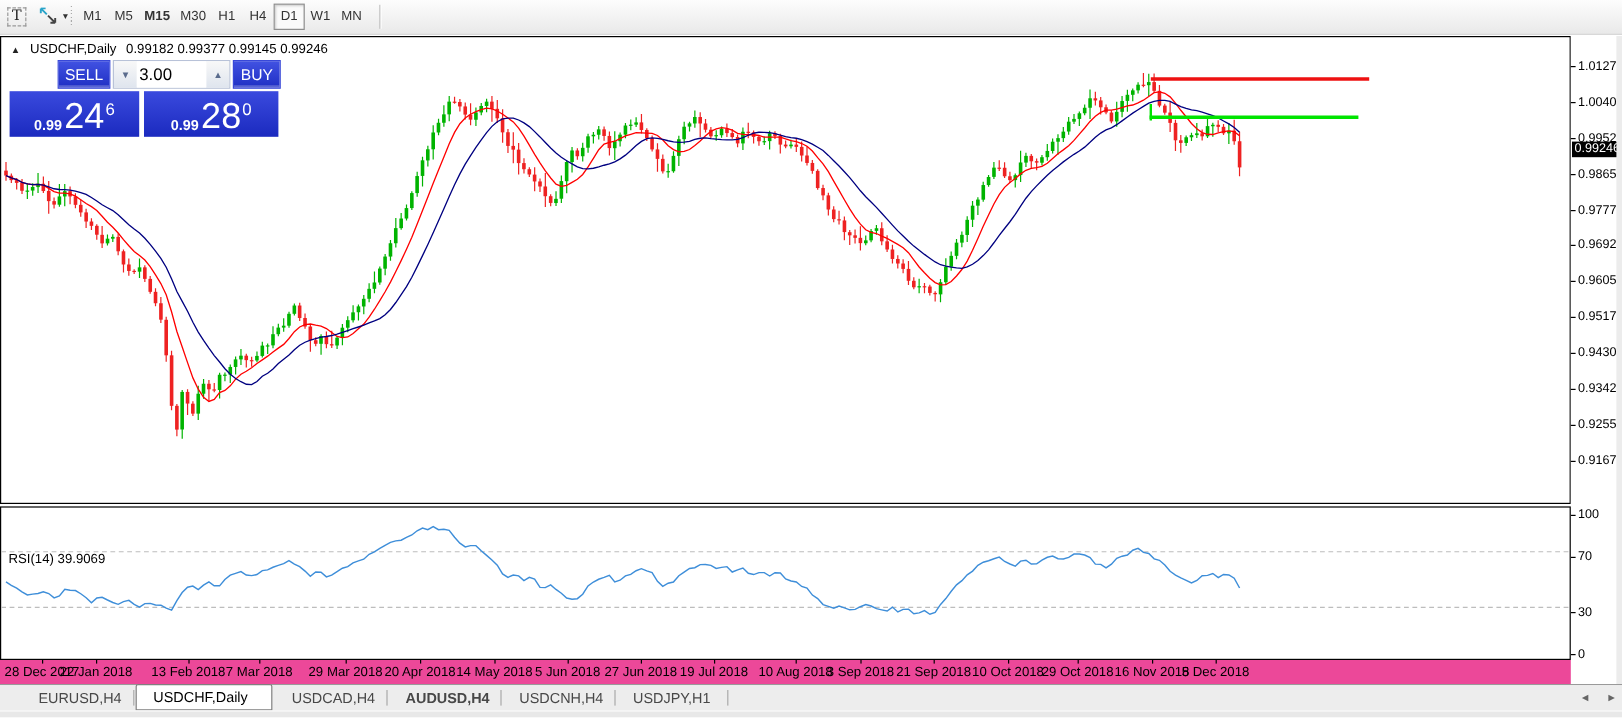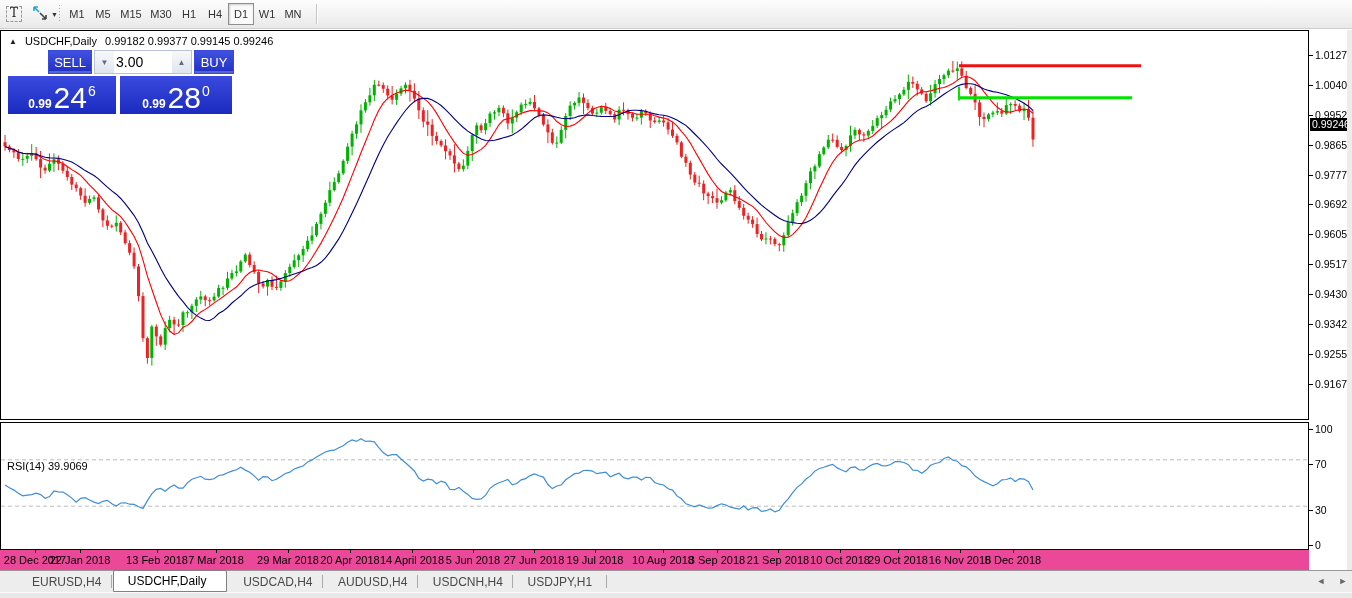--- a/index.html
+++ b/index.html
@@ -92,21 +92,21 @@
           <path d="M7 6 L2 1 M2 1 L2 5 M2 1 L6 1" stroke="#2aa4c9" stroke-width="1.6" fill="none"></path>
           <path d="M8 7 L14 13 M14 13 L14 9 M14 13 L10 13" stroke="#444" stroke-width="1.6" fill="none"></path>
         </svg>
       </span>
       <span style="font-size:7px;color:#333;margin-left:3px;">▼</span>
     </div>
     <div class="grip" style="left:59px"></div>
     <div id="tf-group">
         <div class="tbtn" style="left: 64px; width: 26px;">M1</div>
         <div class="tbtn" style="left: 90px; width: 26px;">M5</div>
-        <div class="tbtn" style="left: 116px; width: 30px;">M15</div>
+        <div class="tbtn" style="left: 116px; width: 30px; font-weight: bold;">M15</div>
         <div class="tbtn" style="left: 146px; width: 30px;">M30</div>
         <div class="tbtn" style="left: 176px; width: 26px;">H1</div>
         <div class="tbtn" style="left: 202px; width: 26px;">H4</div>
         <div class="tbtn pressed" style="left: 228px; width: 26px;">D1</div>
         <div class="tbtn" style="left: 254px; width: 26px;">W1</div>
         <div class="tbtn" style="left: 280px; width: 26px;">MN</div>
       </div>
     <div class="vsep" style="left:316px"></div>
   </div>
 
@@ -670,21 +670,21 @@
       <div class="dlabel" style="left:80px">22 Jan 2018</div>
       <div class="dtick" style="left:157px"></div>
       <div class="dlabel" style="left:157px">13 Feb 2018</div>
       <div class="dtick" style="left:216px"></div>
       <div class="dlabel" style="left:216px">7 Mar 2018</div>
       <div class="dtick" style="left:288px"></div>
       <div class="dlabel" style="left:288px">29 Mar 2018</div>
       <div class="dtick" style="left:350px"></div>
       <div class="dlabel" style="left:350px">20 Apr 2018</div>
       <div class="dtick" style="left:412px"></div>
-      <div class="dlabel" style="left:412px">14 April 2018</div>
+      <div class="dlabel" style="left:412px">14 May 2018</div>
       <div class="dtick" style="left:473px"></div>
       <div class="dlabel" style="left:473px">5 Jun 2018</div>
       <div class="dtick" style="left:534px"></div>
       <div class="dlabel" style="left:534px">27 Jun 2018</div>
       <div class="dtick" style="left:595px"></div>
       <div class="dlabel" style="left:595px">19 Jul 2018</div>
       <div class="dtick" style="left:663px"></div>
       <div class="dlabel" style="left:663px">10 Aug 2018</div>
       <div class="dtick" style="left:717px"></div>
       <div class="dlabel" style="left:717px">3 Sep 2018</div>
@@ -702,21 +702,21 @@
 
   <div id="tab-sep"></div>
   <div id="tab-bar">
     <div class="scrollarrow" style="left:1314px">◄</div>
     <div class="scrollarrow" style="left:1336px">►</div>
   <div class="tab" style="left: 18px; width: 92.8px;">EURUSD,H4</div>
       <div class="tabdiv" style="left:110.8px"></div>
       <div class="tab active" style="left: 112.8px; width: 114.4px;">USDCHF,Daily</div>
       <div class="tab" style="left: 229.2px; width: 92.8px;">USDCAD,H4</div>
       <div class="tabdiv" style="left:322px"></div>
-      <div class="tab" style="left: 324px; width: 92.8px;">AUDUSD,H4</div>
+      <div class="tab" style="left: 324px; width: 92.8px; font-weight: bold;">AUDUSD,H4</div>
       <div class="tabdiv" style="left:416.8px"></div>
       <div class="tab" style="left: 418.8px; width: 92.8px;">USDCNH,H4</div>
       <div class="tabdiv" style="left:511.6px"></div>
       <div class="tab" style="left: 513.6px; width: 92.8px;">USDJPY,H1</div>
       <div class="tabdiv" style="left:606.4px"></div>
     </div>
   <div id="bottom-strip"></div>
 </div>
 
 </body></html>

